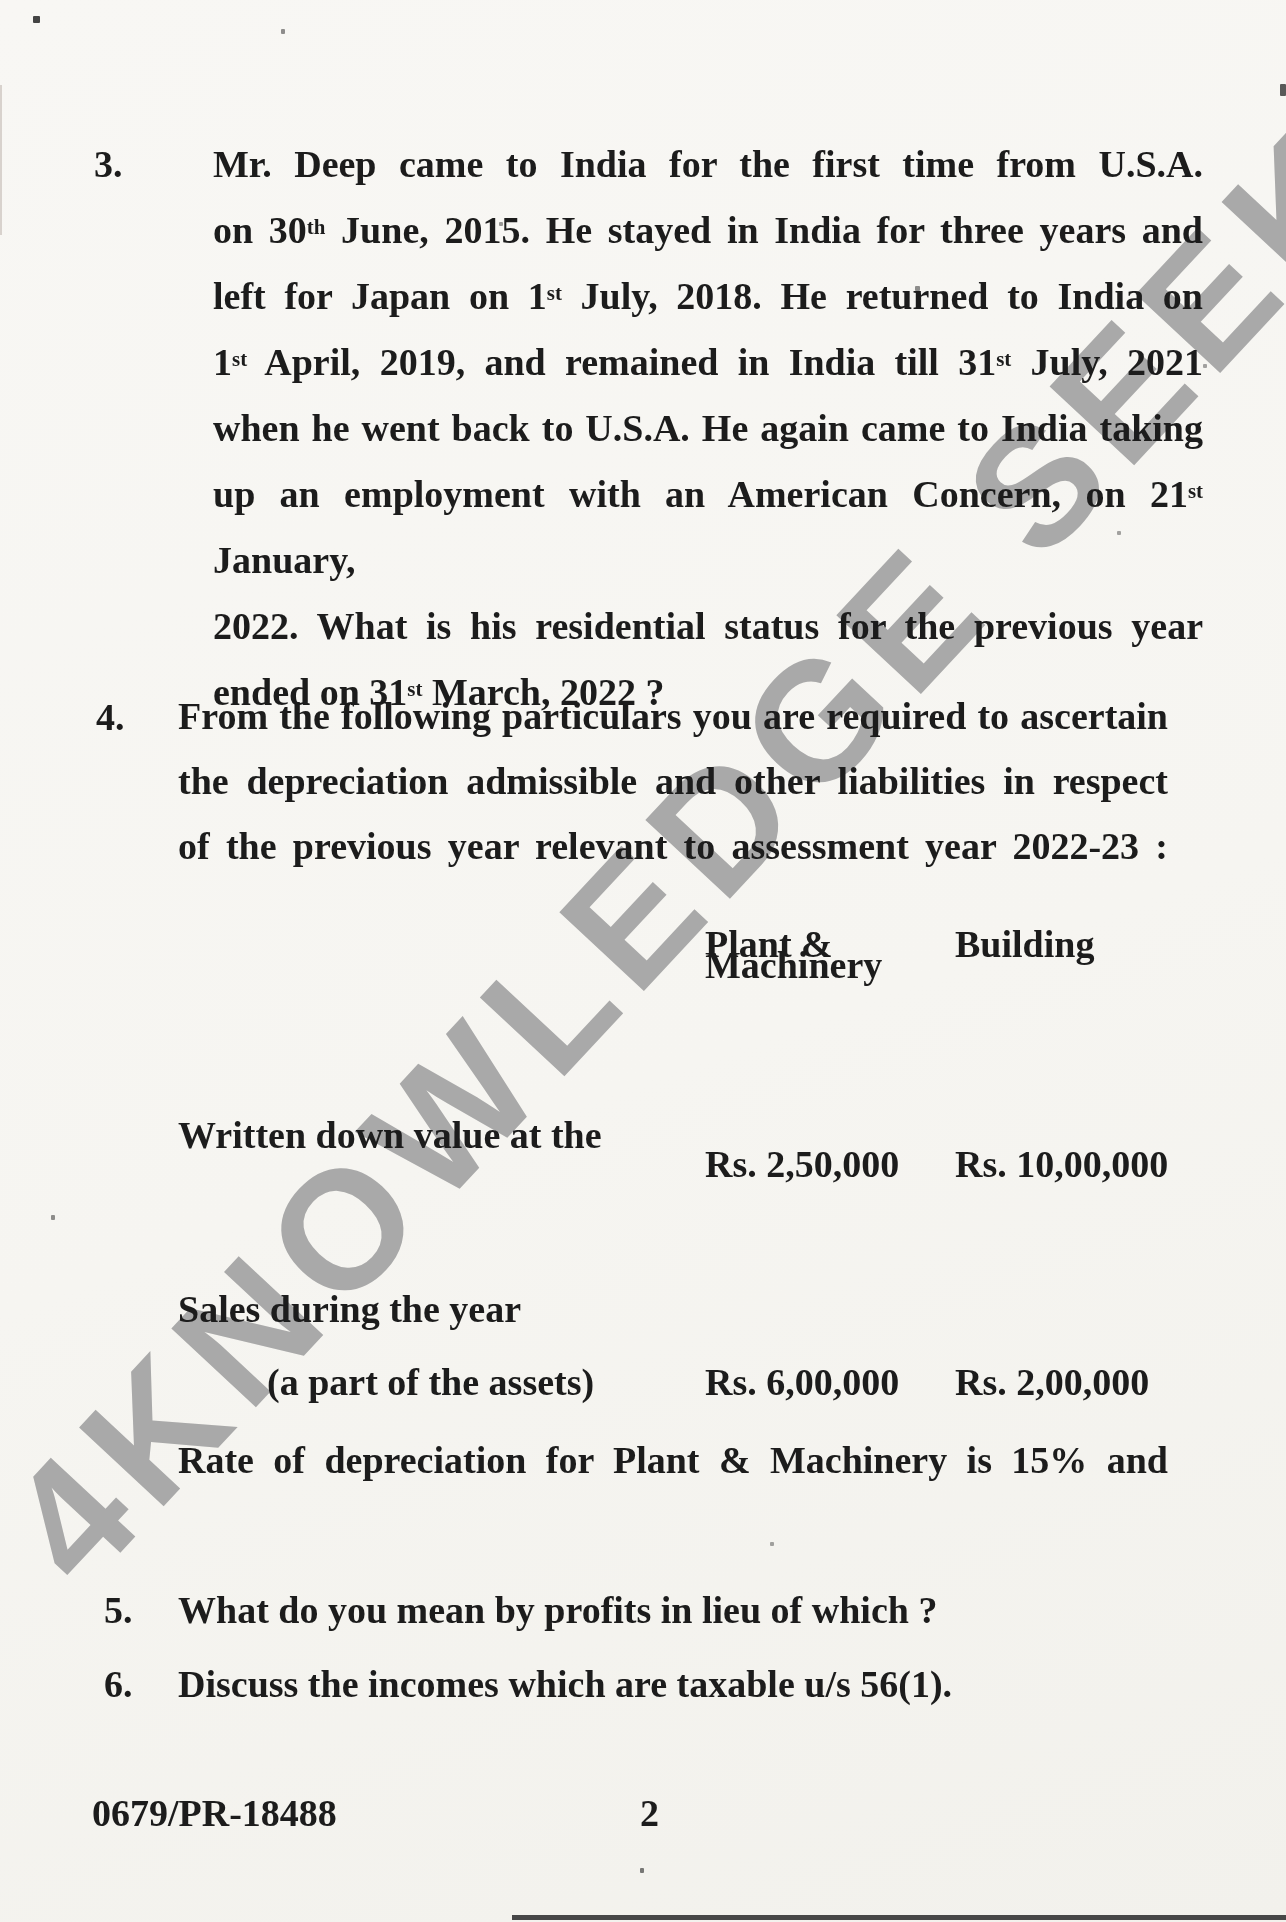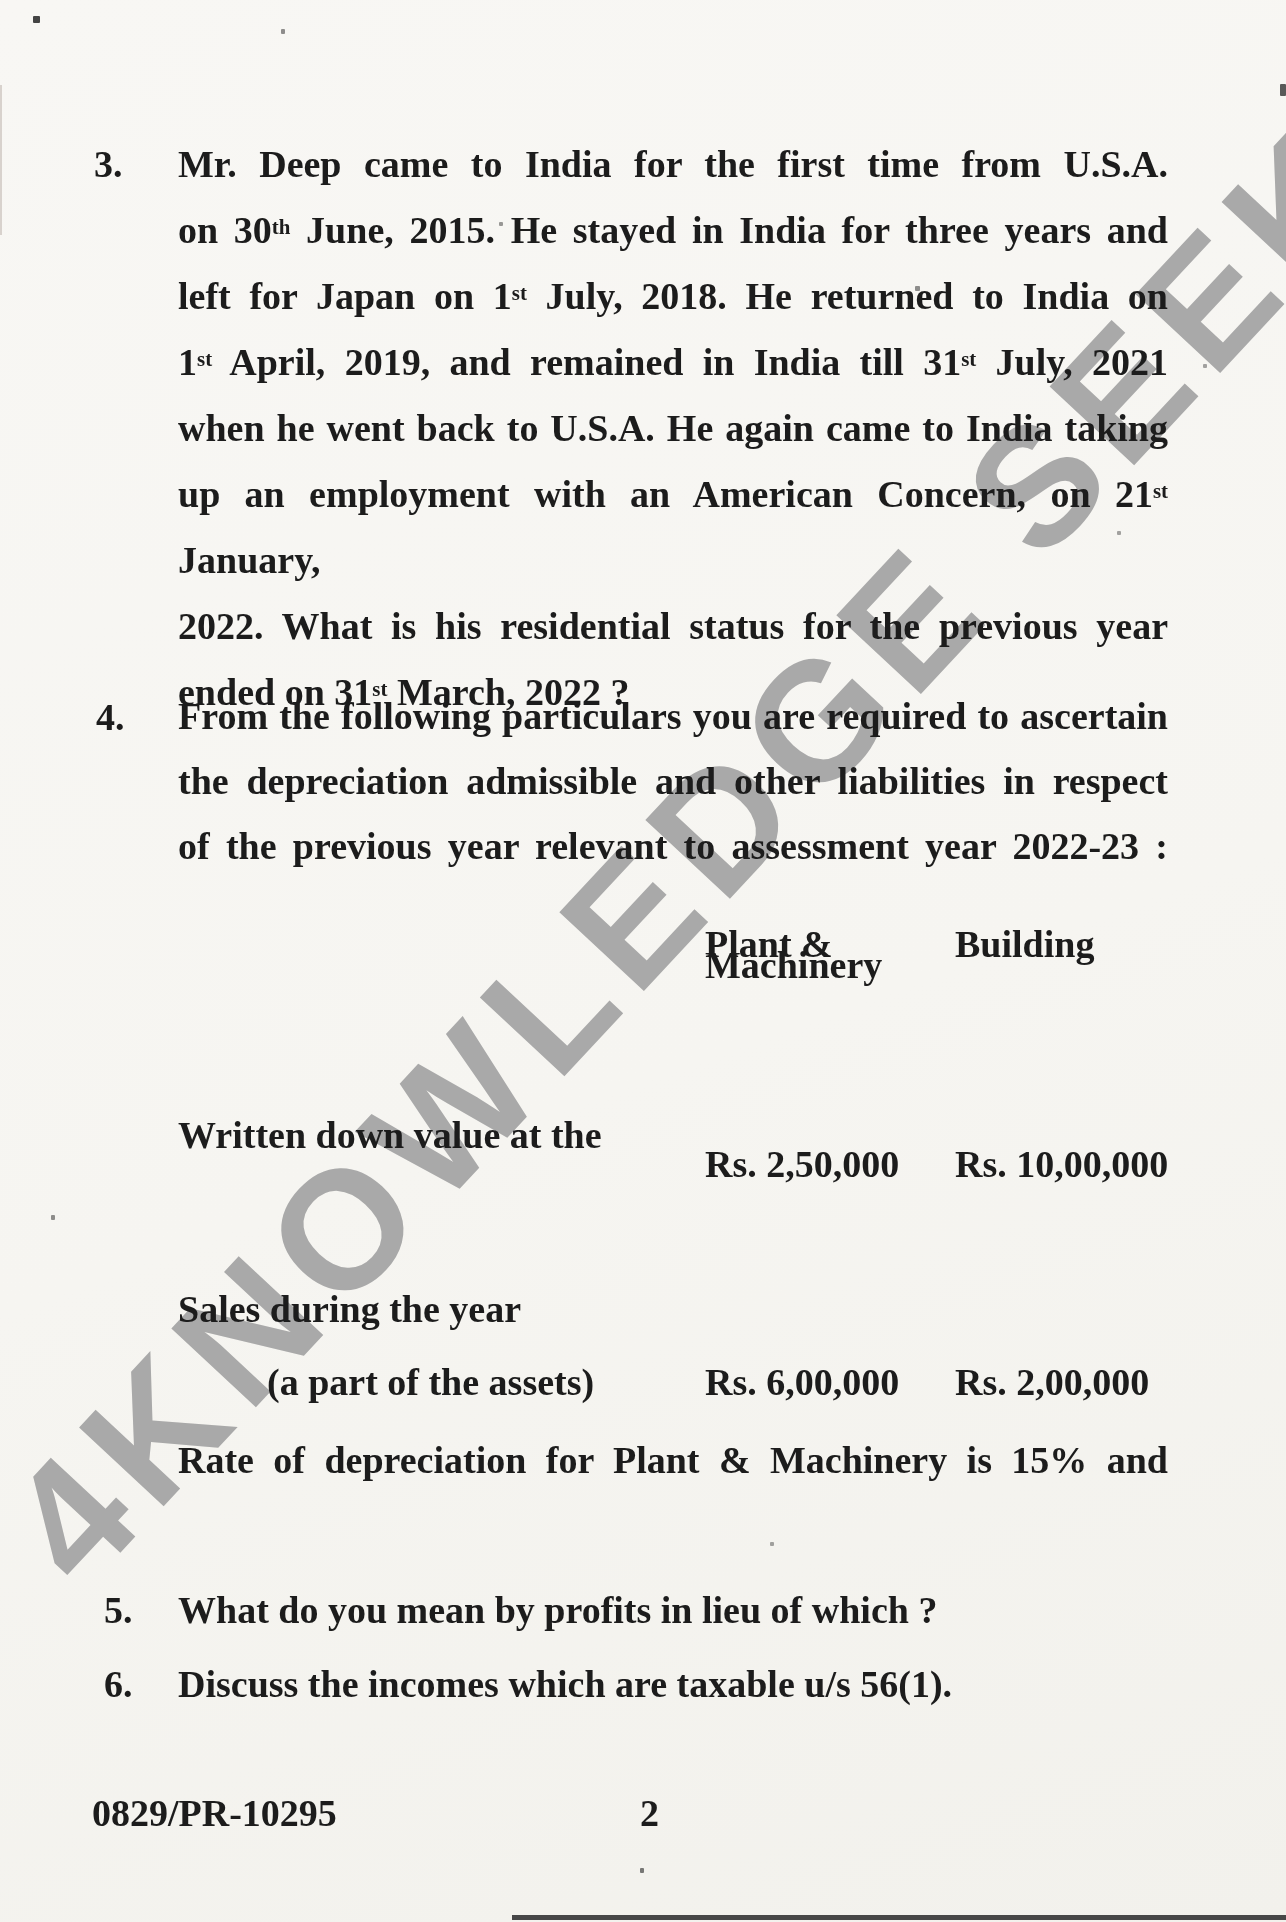--- a/index.html
+++ b/index.html
@@ -48,21 +48,21 @@
   .speck { position: absolute; z-index: 3; background: #242424; border-radius: 1px; }
 </style>
 </head>
 <body>
 
 <div class="page" style="color: rgb(28, 28, 28);">
 
   <div class="watermark" style="color: rgb(169, 169, 169);">4KNOWLEDGE SEEKER</div>
 
   <div class="qnum" style="left:94px; top:131px;">3.</div>
-  <div class="para lh66" style="top:131px;">
+  <div class="para lh66" style="top:131px;margin-left:35px;">
     <span class="line j">Mr. Deep came to India for the first time from U.S.A.</span>
     <span class="line j">on 30<sup>th</sup> June, 2015. He stayed in India for three years and</span>
     <span class="line j">left for Japan on 1<sup>st</sup> July, 2018. He returned to India on</span>
     <span class="line j">1<sup>st</sup> April, 2019, and remained in India till 31<sup>st</sup> July, 2021</span>
     <span class="line j">when he went back to U.S.A. He again came to India taking</span>
     <span class="line j">up an employment with an American Concern, on 21<sup>st</sup> January,</span>
     <span class="line j">2022. What is his residential status for the previous year</span>
     <span class="line">ended on 31<sup>st</sup> March, 2022 ?</span>
   </div>
 
@@ -103,21 +103,21 @@
   <div class="qnum" style="left:104px; top:1578px; line-height:64px;">5.</div>
   <div class="para lh64" style="top:1578px;">
     <span class="line">What do you mean by profits in lieu of which ?</span>
   </div>
 
   <div class="qnum" style="left:104px; top:1652px; line-height:64px;">6.</div>
   <div class="para lh64" style="top:1652px;">
     <span class="line">Discuss the incomes which are taxable u/s 56(1).</span>
   </div>
 
-  <div class="footer-code">0829/PR-10295</div>
+  <div class="footer-code">0679/PR-18488</div>
   <div class="page-number">2</div>
 
   <div class="scan-bar"></div>
   <div class="edge-line"></div>
   <div class="speck" style="left:33px; top:16px; width:7px; height:7px; opacity:.85;"></div>
   <div class="speck" style="left:281px; top:29px; width:4px; height:5px; opacity:.5;"></div>
   <div class="speck" style="left:1280px; top:84px; width:6px; height:12px; opacity:.75;"></div>
   <div class="speck" style="left:499px; top:222px; width:4px; height:4px; opacity:.45;"></div>
   <div class="speck" style="left:915px; top:286px; width:5px; height:5px; opacity:.5;"></div>
   <div class="speck" style="left:1203px; top:364px; width:4px; height:4px; opacity:.4;"></div>

